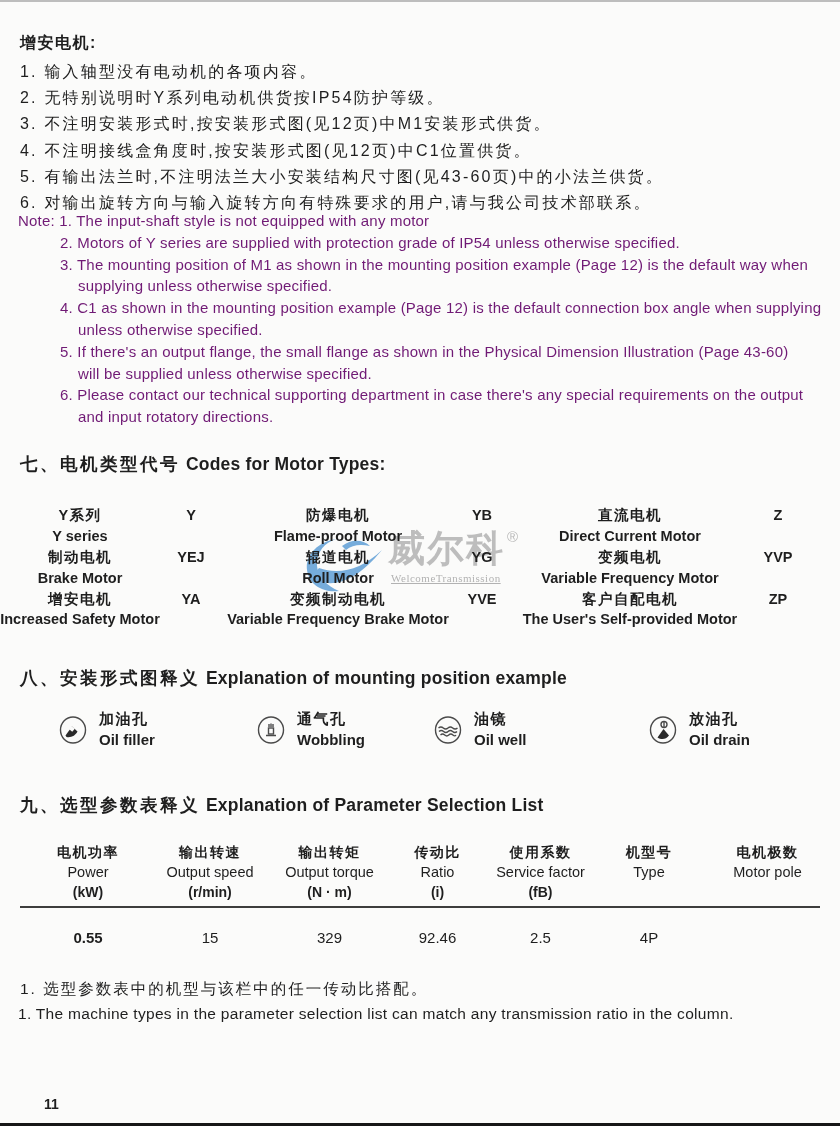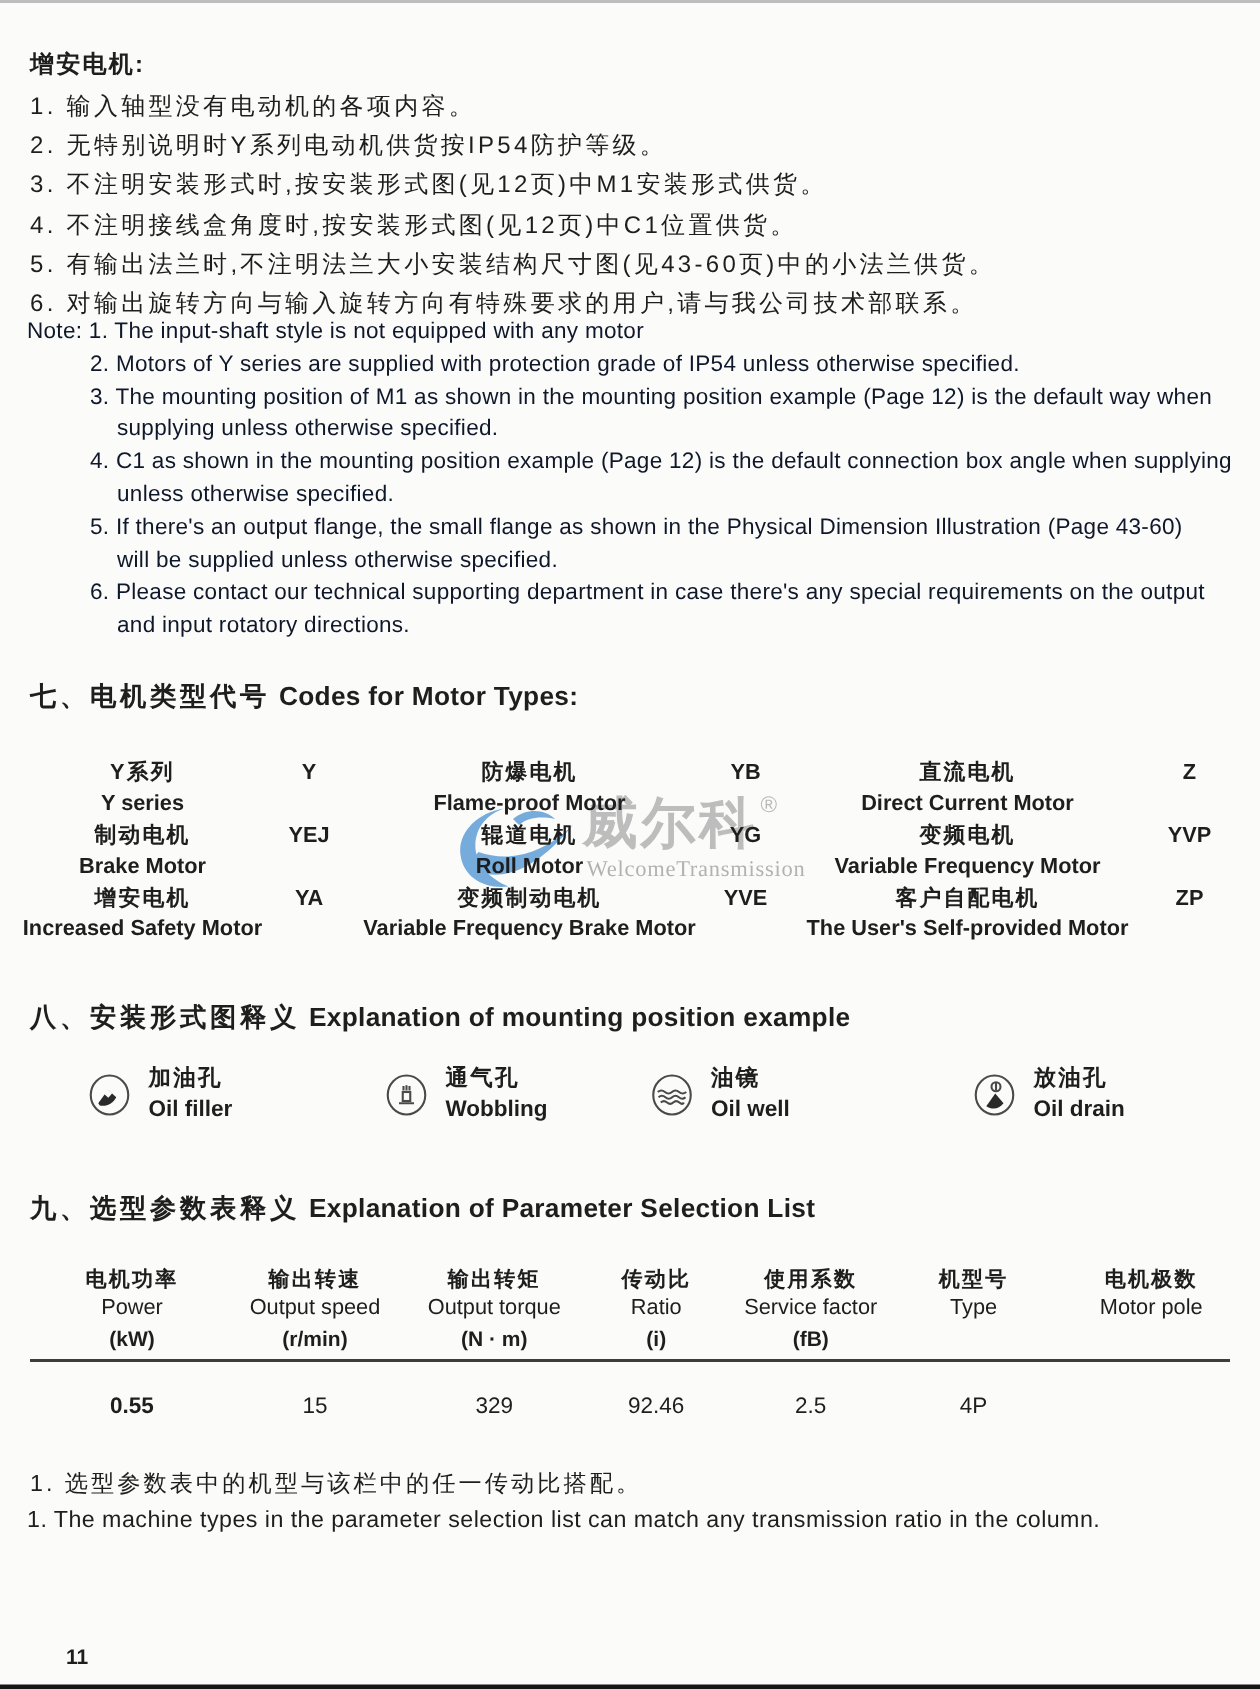--- a/index.html
+++ b/index.html
@@ -12,45 +12,45 @@
   .edge-top { position:absolute; top:0; left:0; width:100%; height:2px; background:#8a8a8a; opacity:.55; }
   .edge-bottom { position:absolute; top:1123px; left:0; width:100%; height:3px; background:#161616; }
 
   
   .wm { position:absolute; left:288px; top:524px; width:280px; height:72px; z-index:0; opacity:.85; }
   .wm-swoosh { position:absolute; left:14px; top:12px; width:84px; height:56px; }
   .wm-text { position:absolute; left:100px; top:4px; font-size:37px; font-weight:700;
              color:#b3b3b3; letter-spacing:2px; white-space:nowrap; line-height:1.15;
              font-family:"DejaVu Sans","Liberation Sans",sans-serif; }
   .wm-reg { position:absolute; left:219px; top:4px; font-size:15px; color:#aeaeae; }
-  .wm-sub { position:absolute; left:103px; top:48px; font-size:15px; color:#a6a6a6;
-            font-family:"Liberation Serif","DejaVu Serif",serif; letter-spacing:.5px; white-space:nowrap; }
+  .wm-sub { position:absolute; left:103px; top:48px; font-size:11px; color:#a6a6a6;
+            font-family:"Liberation Serif","DejaVu Serif",serif; letter-spacing:.5px; white-space:nowrap;text-decoration:underline; }
 
   .content { position:relative; z-index:1; }
 
   
   .notice { position:absolute; left:20px; top:33px; width:800px; }
   .notice-heading { font-size:16px; font-weight:600; letter-spacing:1.5px; }
   .notice-items { margin-top:5px; }
   .zh-line { font-size:16px; font-weight:500; letter-spacing:2.2px; line-height:26.2px; white-space:nowrap; }
 
   
   .notes-en { position:absolute; left:18px; top:210px; width:810px; }
-  .en-line { font-size:15px; line-height:21.8px; color:#0f172a; white-space:nowrap; letter-spacing:.2px; }
+  .en-line { font-size:15px; line-height:21.8px; color:#701a75; white-space:nowrap; letter-spacing:.2px; }
   .l-num  { margin-left:42px; }
   .l-cont { margin-left:60px; }
 
   
   .sec-title { position:absolute; left:20px; white-space:nowrap; }
   .sec-zh { font-size:17.5px; font-weight:700; letter-spacing:2.5px; }
   .sec-en { font-size:17.5px; font-weight:700; margin-left:6px; letter-spacing:.2px; }
   #sec7 { top:452px; } #sec8 { top:666px; } #sec9 { top:793px; }
 
   
-  .motor-grid { position:absolute; left:0; top:505px; width:840px; padding-left:15px;
+  .motor-grid { position:absolute; left:0; top:505px; width:840px; 
                 display:grid; grid-template-columns:160px 62px 232px 56px 240px 56px;
                 grid-auto-rows:20.9px; }
   .mc { font-size:14.5px; font-weight:700; text-align:center; white-space:nowrap; line-height:20.9px; }
   .mc-zh { letter-spacing:1.5px; }
 
   
   .mount-row { position:absolute; left:0; top:708px; width:840px; height:56px; }
   .mount-item { position:absolute; top:0; display:flex; }
   .mount-icon { width:30px; height:30px; margin-top:7px; flex:0 0 30px; }
   .mount-text { margin-left:11px; }

